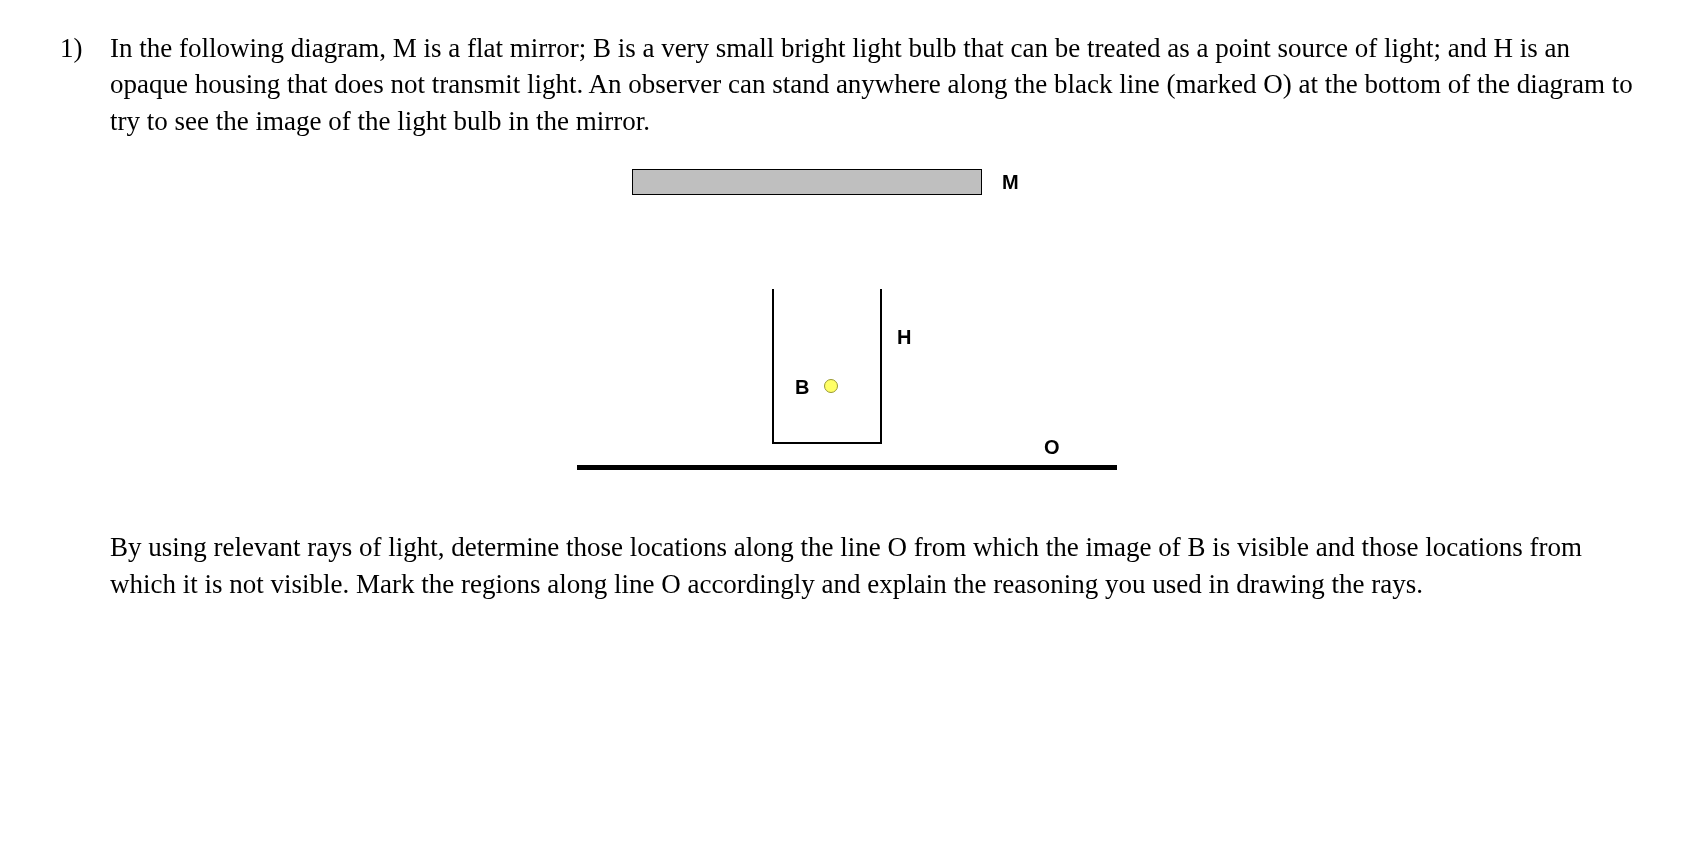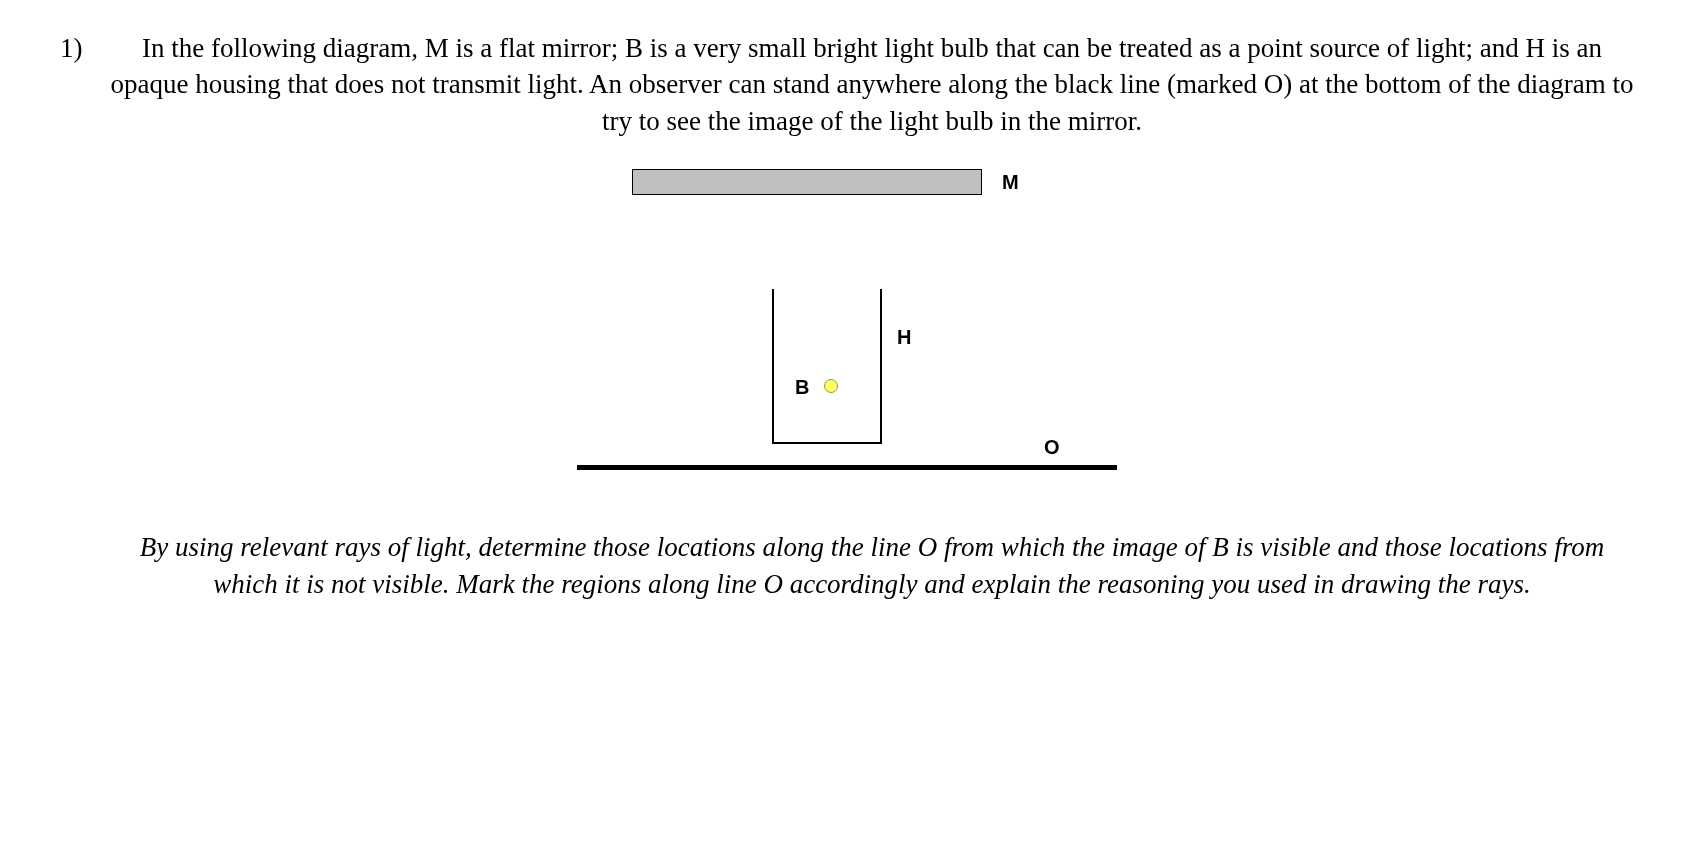--- a/index.html
+++ b/index.html
@@ -22,21 +22,20 @@
     }
     .problem-number {
       min-width: 50px;
       text-align: left;
     }
     .problem-body {
       flex: 1;
     }
     .paragraph {
       margin-bottom: 20px;
-      text-align: center;
     }
     .diagram-container {
       width: 100%;
       display: flex;
       justify-content: center;
       margin: 30px 0 40px 0;
     }
     .diagram {
       position: relative;
       width: 700px;
@@ -106,21 +105,20 @@
     .observer-label {
       position: absolute;
       left: 522px;
       top: 265px;
       font-family: Arial, Helvetica, sans-serif;
       font-weight: bold;
       font-size: 20px;
     }
     .bottom-paragraph {
       margin-top: 36px;
-      font-style: italic;
     }
   </style>
 </head>
 <body>
 
 <div class="problem">
   <div class="problem-number">1)</div>
   <div class="problem-body">
     <div class="paragraph">In the following diagram, M is a flat mirror; B is a very small bright light bulb that can be treated as a point source of light; and H is an opaque housing that does not transmit light. An observer can stand anywhere along the black line (marked O) at the bottom of the diagram to try to see the image of the light bulb in the mirror.</div>
 

